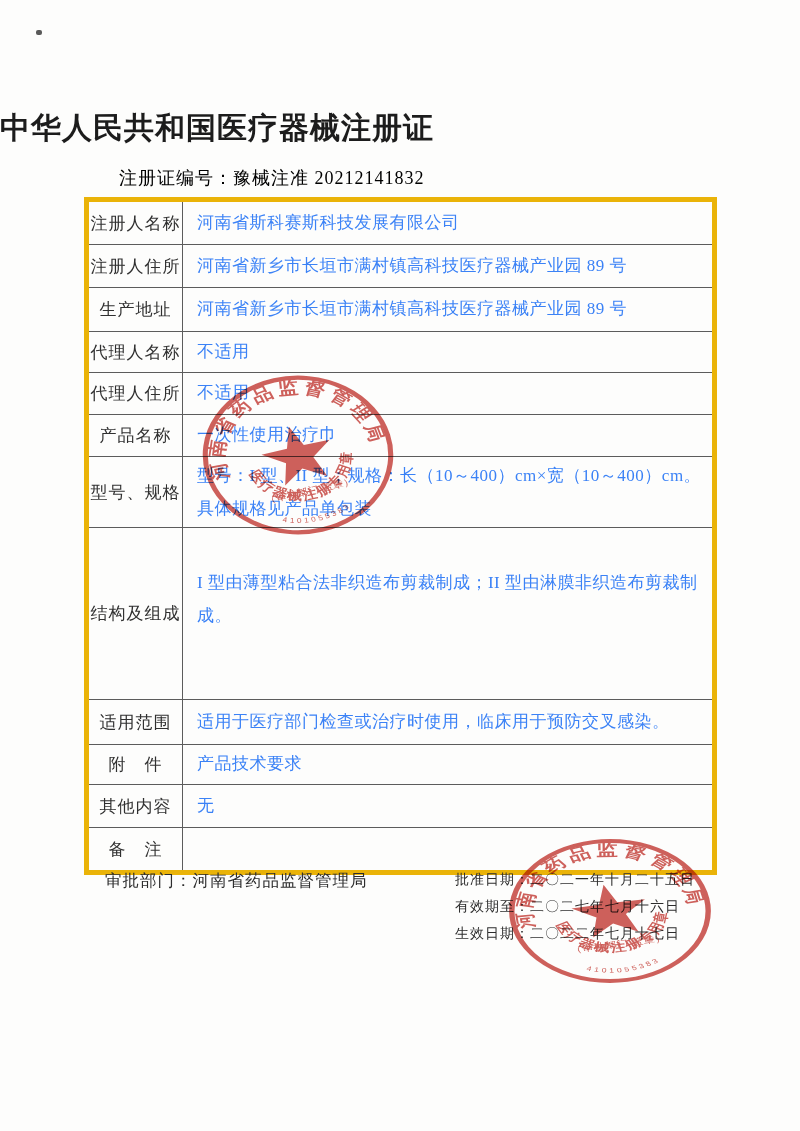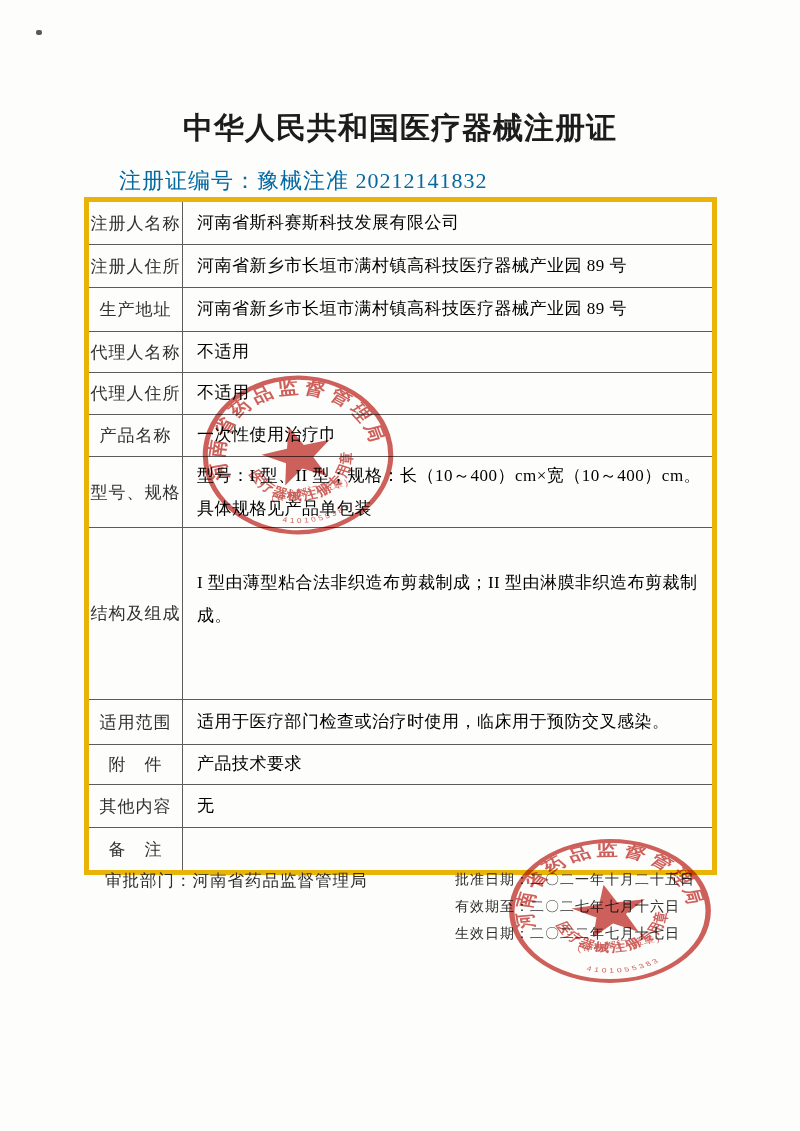--- a/index.html
+++ b/index.html
@@ -5,40 +5,40 @@
   html,body{margin:0;padding:0;background:#ffffff;}
   .sheet{
     position:relative; width:800px; height:1131px; margin:0 auto;
     background:#fdfdfc; overflow:hidden;
     font-family:"Liberation Serif","DejaVu Serif",serif;
     color:#2e2e2e;
   }
   .speck{position:absolute;left:36px;top:30px;width:6px;height:5px;background:#3c3c3c;border-radius:2px;opacity:.85;}
   .doc-title{
     position:absolute; top:108px; left:0; width:100%;
-    text-align:center; font-family:"Liberation Sans","DejaVu Sans",sans-serif;
+    font-family:"Liberation Sans","DejaVu Sans",sans-serif;
     font-size:30px; font-weight:700; letter-spacing:1px; color:#1c1c1c;
   }
-  .cert-line{position:absolute; left:119px; top:166px; font-size:22px; letter-spacing:1px; color:#0369a1;}
+  .cert-line{position:absolute; left:119px; top:166px; font-size:18px; letter-spacing:1px; color:#000000;}
   .cert-table{
     position:absolute; left:84px; top:197px; width:633px;
     border:5px solid #eab308; box-sizing:border-box;
     font-size:17px;
   }
   .trow{display:flex; border-bottom:1px solid #5c5c5c; box-sizing:border-box;}
   .trow:last-child{border-bottom:none;}
   .cell-label{
     width:94px; flex:0 0 94px; border-right:1px solid #5c5c5c; box-sizing:border-box;
     display:flex; align-items:center; justify-content:center;
     text-align:center; color:#303030; letter-spacing:1px;
   }
   .cell-value{
     flex:1; display:flex; align-items:center;
     padding:3px 10px 3px 14px; box-sizing:border-box;
-    line-height:1.9; color:#000000; letter-spacing:0.5px;
+    line-height:1.9; color:#3b82f6; letter-spacing:0.5px;
   }
   .r1{height:43px}.r2{height:43px}.r3{height:44px}.r4{height:41px}
   .r5{height:42px}.r6{height:42px}.r7{height:71px}.r8{height:172px}
   .r9{height:45px}.r10{height:40px}.r11{height:43px}.r12{height:42px}
   .r7 .cell-value{line-height:1.95;}
   .r8 .cell-value{align-items:flex-start; padding-top:38px; line-height:1.95;}
   .footer-left{position:absolute; left:85px; top:870px; font-size:16.5px; letter-spacing:1px; color:#2c2c2c;margin-left:20px;}
   .dates{position:absolute; left:455px; top:866px; font-size:14px; letter-spacing:1px; color:#2c2c2c;}
   .date-line{height:27px; line-height:27px; white-space:nowrap;}
   .stamp{position:absolute; mix-blend-mode:multiply; opacity:.88; pointer-events:none;}

